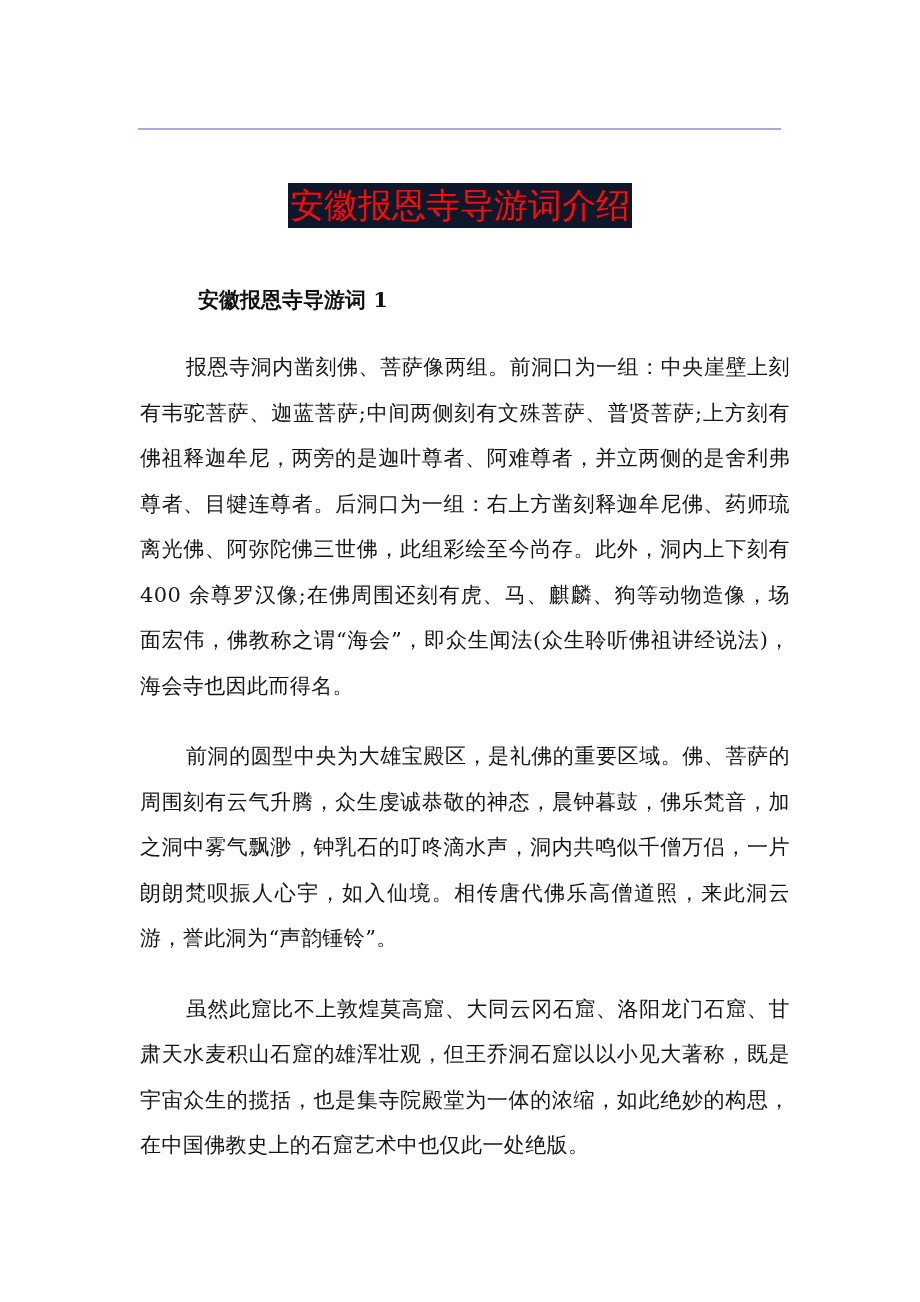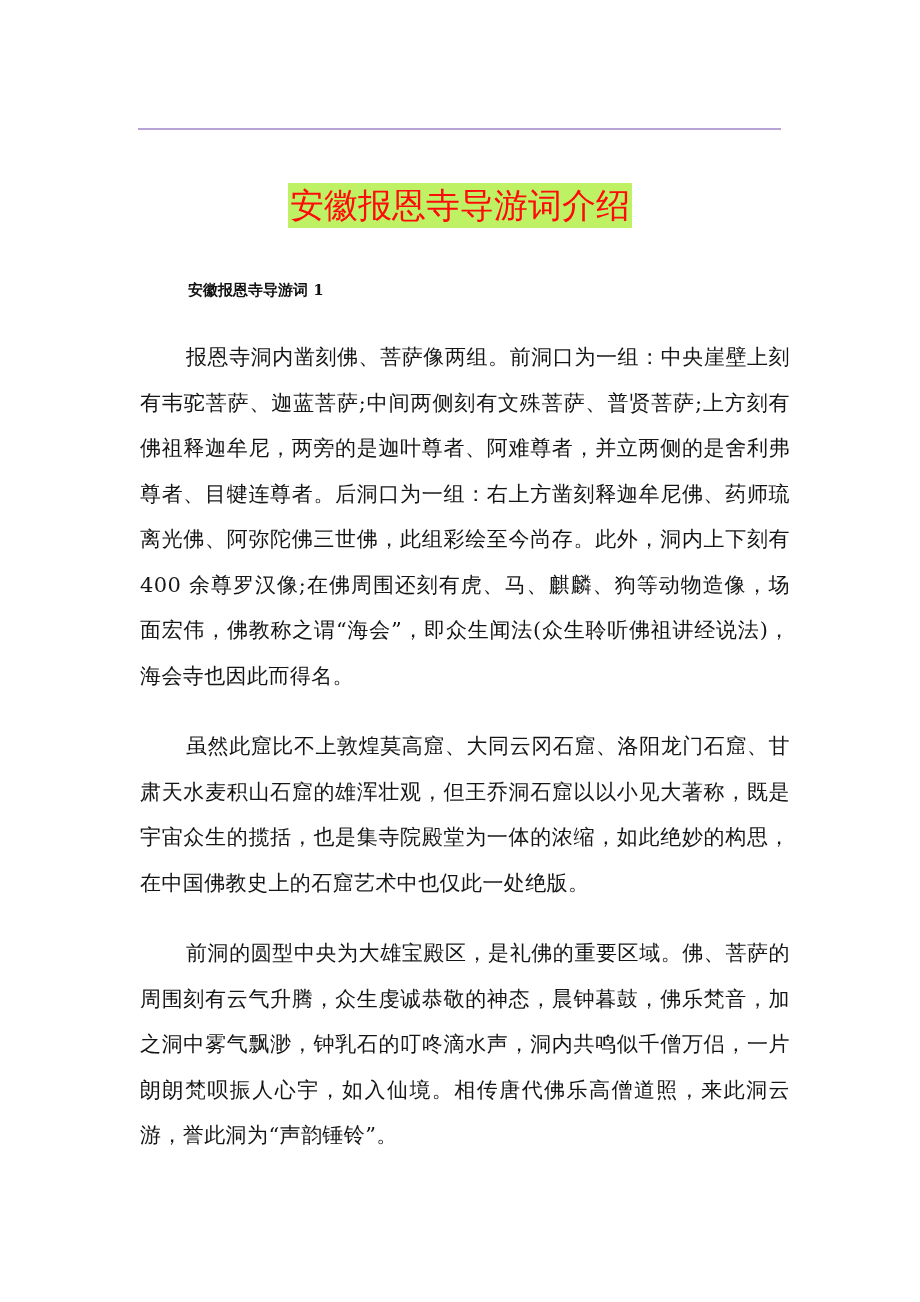--- a/index.html
+++ b/index.html
@@ -31,40 +31,40 @@
     }
     .title-wrap {
       position: absolute;
       left: 0;
       top: 160px;
       width: 920px;
       text-align: center;
     }
     .doc-title {
       display: inline-block;
-      background: #bef264;
+      background: #0f172a;
       color: #ff0a0a;
       font-family: "DejaVu Sans", "Liberation Sans", sans-serif;
       font-size: 34px;
       line-height: 45px;
       height: 45px;
       padding: 0 2px;
       letter-spacing: 0px;
       font-weight: normal;
     }
     .content {
       position: absolute;
       left: 140px;
       top: 270px;
       width: 650px;
     }
     .section-heading {
-      margin: 2px;
+      margin: 12px;
       padding-left: 46px;
-      font-size: 15px;
+      font-size: 21px;
       line-height: 36px;
       font-weight: bold;
       color: #111;
     }
     .para {
       margin: 0;
       font-size: 21px;
       line-height: 45.5px;
       text-indent: 46px;
       text-align: justify;
@@ -81,16 +81,16 @@
 <div class="page">
   <div class="top-rule"></div>
 
   <div class="title-wrap">
     <h1 class="doc-title">安徽报恩寺导游词介绍</h1>
   </div>
 
   <div class="content">
     <h2 class="section-heading">安徽报恩寺导游词 1</h2>
     <p class="para p1">报恩寺洞内凿刻佛、菩萨像两组。前洞口为一组：中央崖壁上刻有韦驼菩萨、迦蓝菩萨;中间两侧刻有文殊菩萨、普贤菩萨;上方刻有佛祖释迦牟尼，两旁的是迦叶尊者、阿难尊者，并立两侧的是舍利弗尊者、目犍连尊者。后洞口为一组：右上方凿刻释迦牟尼佛、药师琉离光佛、阿弥陀佛三世佛，此组彩绘至今尚存。此外，洞内上下刻有 400 余尊罗汉像;在佛周围还刻有虎、马、麒麟、狗等动物造像，场面宏伟，佛教称之谓“海会”，即众生闻法(众生聆听佛祖讲经说法)，海会寺也因此而得名。</p>
+    <p class="para p3">前洞的圆型中央为大雄宝殿区，是礼佛的重要区域。佛、菩萨的周围刻有云气升腾，众生虔诚恭敬的神态，晨钟暮鼓，佛乐梵音，加之洞中雾气飘渺，钟乳石的叮咚滴水声，洞内共鸣似千僧万侣，一片朗朗梵呗振人心宇，如入仙境。相传唐代佛乐高僧道照，来此洞云游，誉此洞为“声韵锤铃”。</p>
     <p class="para p2">虽然此窟比不上敦煌莫高窟、大同云冈石窟、洛阳龙门石窟、甘肃天水麦积山石窟的雄浑壮观，但王乔洞石窟以以小见大著称，既是宇宙众生的揽括，也是集寺院殿堂为一体的浓缩，如此绝妙的构思，在中国佛教史上的石窟艺术中也仅此一处绝版。</p>
-    <p class="para p3">前洞的圆型中央为大雄宝殿区，是礼佛的重要区域。佛、菩萨的周围刻有云气升腾，众生虔诚恭敬的神态，晨钟暮鼓，佛乐梵音，加之洞中雾气飘渺，钟乳石的叮咚滴水声，洞内共鸣似千僧万侣，一片朗朗梵呗振人心宇，如入仙境。相传唐代佛乐高僧道照，来此洞云游，誉此洞为“声韵锤铃”。</p>
   </div>
 </div>
 
 </body></html>

